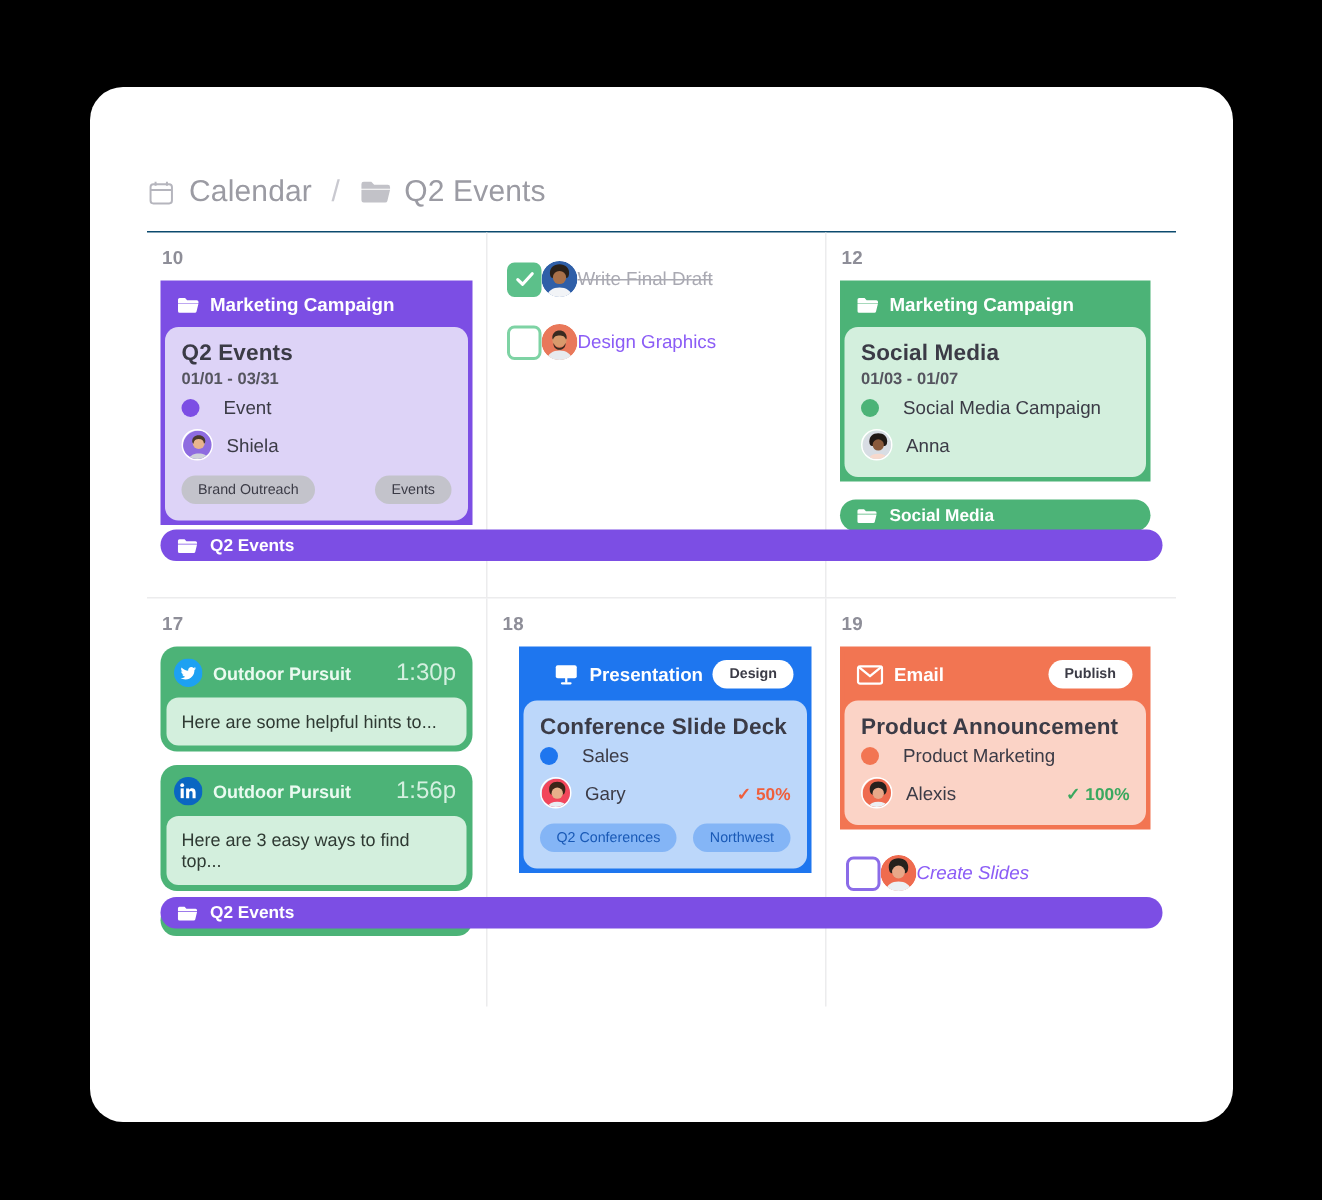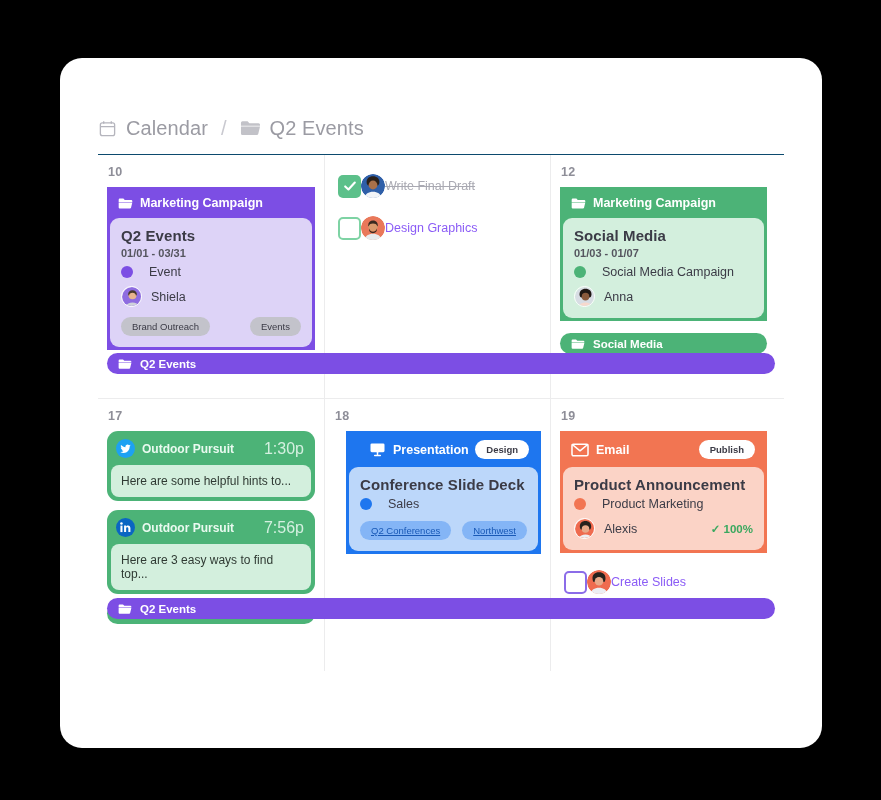--- a/index.html
+++ b/index.html
@@ -132,21 +132,21 @@
   .v-purple .card-body { background: #ddd3f7; }
   .v-purple .tag { background: #c3c3cb; color: #3b3b46; }
   .v-purple .dot { background: #7c4ee4; }
 
   .v-green .card-head, .v-green { background: #4cb377; }
   .v-green .card-body { background: #d3efdd; }
   .v-green .dot { background: #4cb377; }
 
   .v-blue .card-head, .v-blue { background: #1e76ef; margin-left: 12px; }
   .v-blue .card-body { background: #bcd7fa; }
-  .v-blue .tag { background: #84b5f6; color: #1959b6; text-decoration: underline; }
+  .v-blue .tag { background: #84b5f6; color: #1959b6; }
   .v-blue .dot { background: #1e76ef; }
   .v-blue .badge { color: #3b3b46; }
 
   .v-orange .card-head, .v-orange { background: #f27552; }
   .v-orange .card-body { background: #fbd3c6; }
   .v-orange .dot { background: #f27552; }
   .v-orange .badge { color: #3b3b46; }
 
   
   .social {
@@ -389,21 +389,21 @@
             <div class="social-head">
               <span class="sico">
                 <svg width="19" height="19" viewBox="0 0 24 24">
                   <circle cx="12" cy="12" r="12" fill="#0a66c2"></circle>
                   <rect x="5.6" y="9.6" width="2.6" height="8.2" fill="#ffffff"></rect>
                   <circle cx="6.9" cy="6.9" r="1.6" fill="#ffffff"></circle>
                   <path d="M10.2 9.6h2.5v1.1c.4-.7 1.3-1.3 2.5-1.3 2 0 3 1.3 3 3.6v4.8h-2.6v-4.3c0-1.1-.4-1.8-1.4-1.8-.9 0-1.4.6-1.4 1.8v4.3h-2.6z" fill="#ffffff"></path>
                 </svg>
               </span>
               <span class="sname">Outdoor Pursuit</span>
-              <span class="stime">7:56p</span>
+              <span class="stime">1:56p</span>
             </div>
             <div class="social-body">Here are 3 easy ways to find top...</div>
           </div>
           <div class="bar bar-green" style="margin-top:8px;">
             <span class="ico">
               <svg width="14" height="12" viewBox="0 0 22 18" fill="#ffffff">
                 <path d="M1 3.4a1.6 1.6 0 0 1 1.6-1.6h5.3l2 2.2h9.5A1.6 1.6 0 0 1 21 5.6v1.1H1z"></path>
                 <path d="M1 7.4h20l-1.9 7.8a1.6 1.6 0 0 1-1.55 1.2H2.6A1.6 1.6 0 0 1 1 14.8z"></path>
               </svg>
             </span>
@@ -425,20 +425,36 @@
                 </svg>
               </span>
               <span class="htitle">Presentation</span>
               <span class="badge">Design</span>
             </div>
             <div class="card-body">
               <div class="card-title">Conference Slide Deck</div>
               <div class="meta-row" style="margin-top:4px;">
                 <span class="dot"></span>
                 <span>Sales</span>
+              </div>
+              <div class="assignee-row">
+                <span class="avatar">
+                  <svg width="21" height="21" viewBox="0 0 24 24">
+                    <circle cx="12" cy="12" r="12" fill="#f2465b"></circle>
+                    <path d="M12 2.4c4 0 6.2 2.4 6.2 5.8 0 2.6-1 4-1.9 4H7.7c-.9 0-1.9-1.4-1.9-4 0-3.4 2.2-5.8 6.2-5.8z" fill="#3c2418"></path>
+                    <circle cx="12" cy="11.2" r="4.3" fill="#e8b08a"></circle>
+                    <path d="M3.4 24c.7-4.1 4.2-6.3 8.6-6.3s7.9 2.2 8.6 6.3z" fill="#e9edf2"></path>
+                  </svg>
+                </span>
+                <span>Gary</span>
+                <span class="spacer"></span>
+                <span class="pct" style="color:#ef5f3c;">
+                  <span>✓</span>
+                  <span>50%</span>
+                </span>
               </div>
               <div class="tags">
                 <span class="tag">Q2 Conferences</span>
                 <span class="tag">Northwest</span>
               </div>
             </div>
           </div>
         </div>
       </div>
 
@@ -473,21 +489,21 @@
                 </span>
                 <span>Alexis</span>
                 <span class="spacer"></span>
                 <span class="pct" style="color:#3aa85f;">
                   <span>✓</span>
                   <span>100%</span>
                 </span>
               </div>
             </div>
           </div>
-          <div class="todo" style="margin-top:3px;">
+          <div class="todo" style="margin-top:3px;font-style:italic;">
             <span class="checkbox cb-purple"></span>
             <span class="avatar">
               <svg width="24" height="24" viewBox="0 0 24 24">
                 <circle cx="12" cy="12" r="12" fill="#ef6b4f"></circle>
                 <path d="M12 2.2c4.2 0 6.5 2.5 6.5 6 0 2.6-1 3.9-1.9 3.9H7.4c-.9 0-1.9-1.3-1.9-3.9 0-3.5 2.3-6 6.5-6z" fill="#26211d"></path>
                 <circle cx="12" cy="11.3" r="4.3" fill="#e8a889"></circle>
                 <path d="M3.4 24c.7-4.1 4.2-6.3 8.6-6.3s7.9 2.2 8.6 6.3z" fill="#eceff3"></path>
               </svg>
             </span>
             <span class="todo-label">Create Slides</span>

